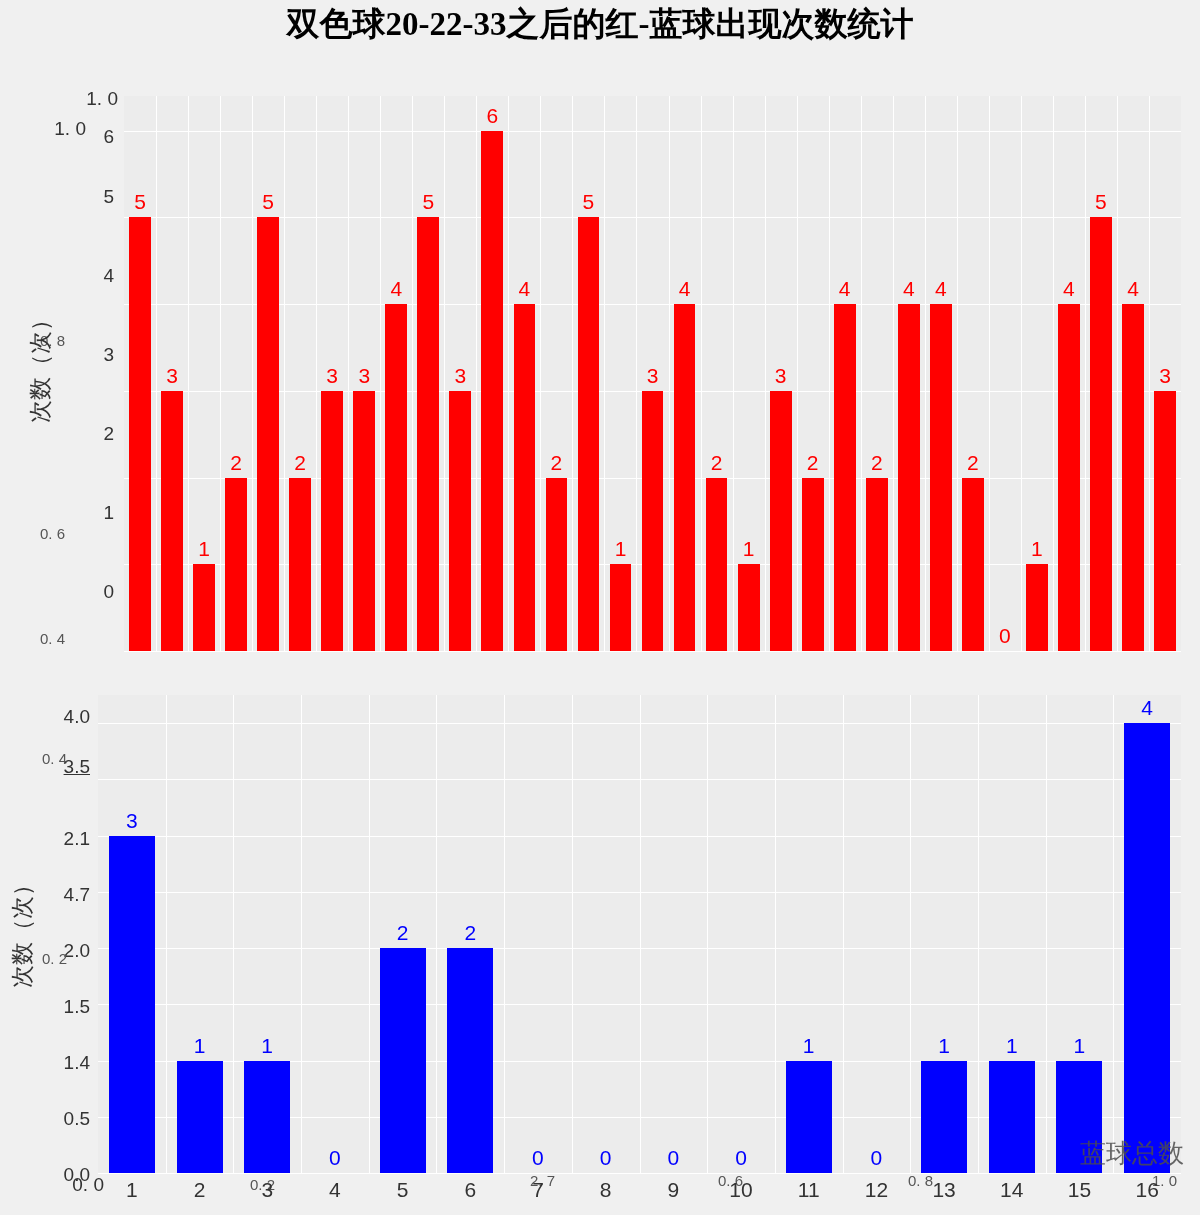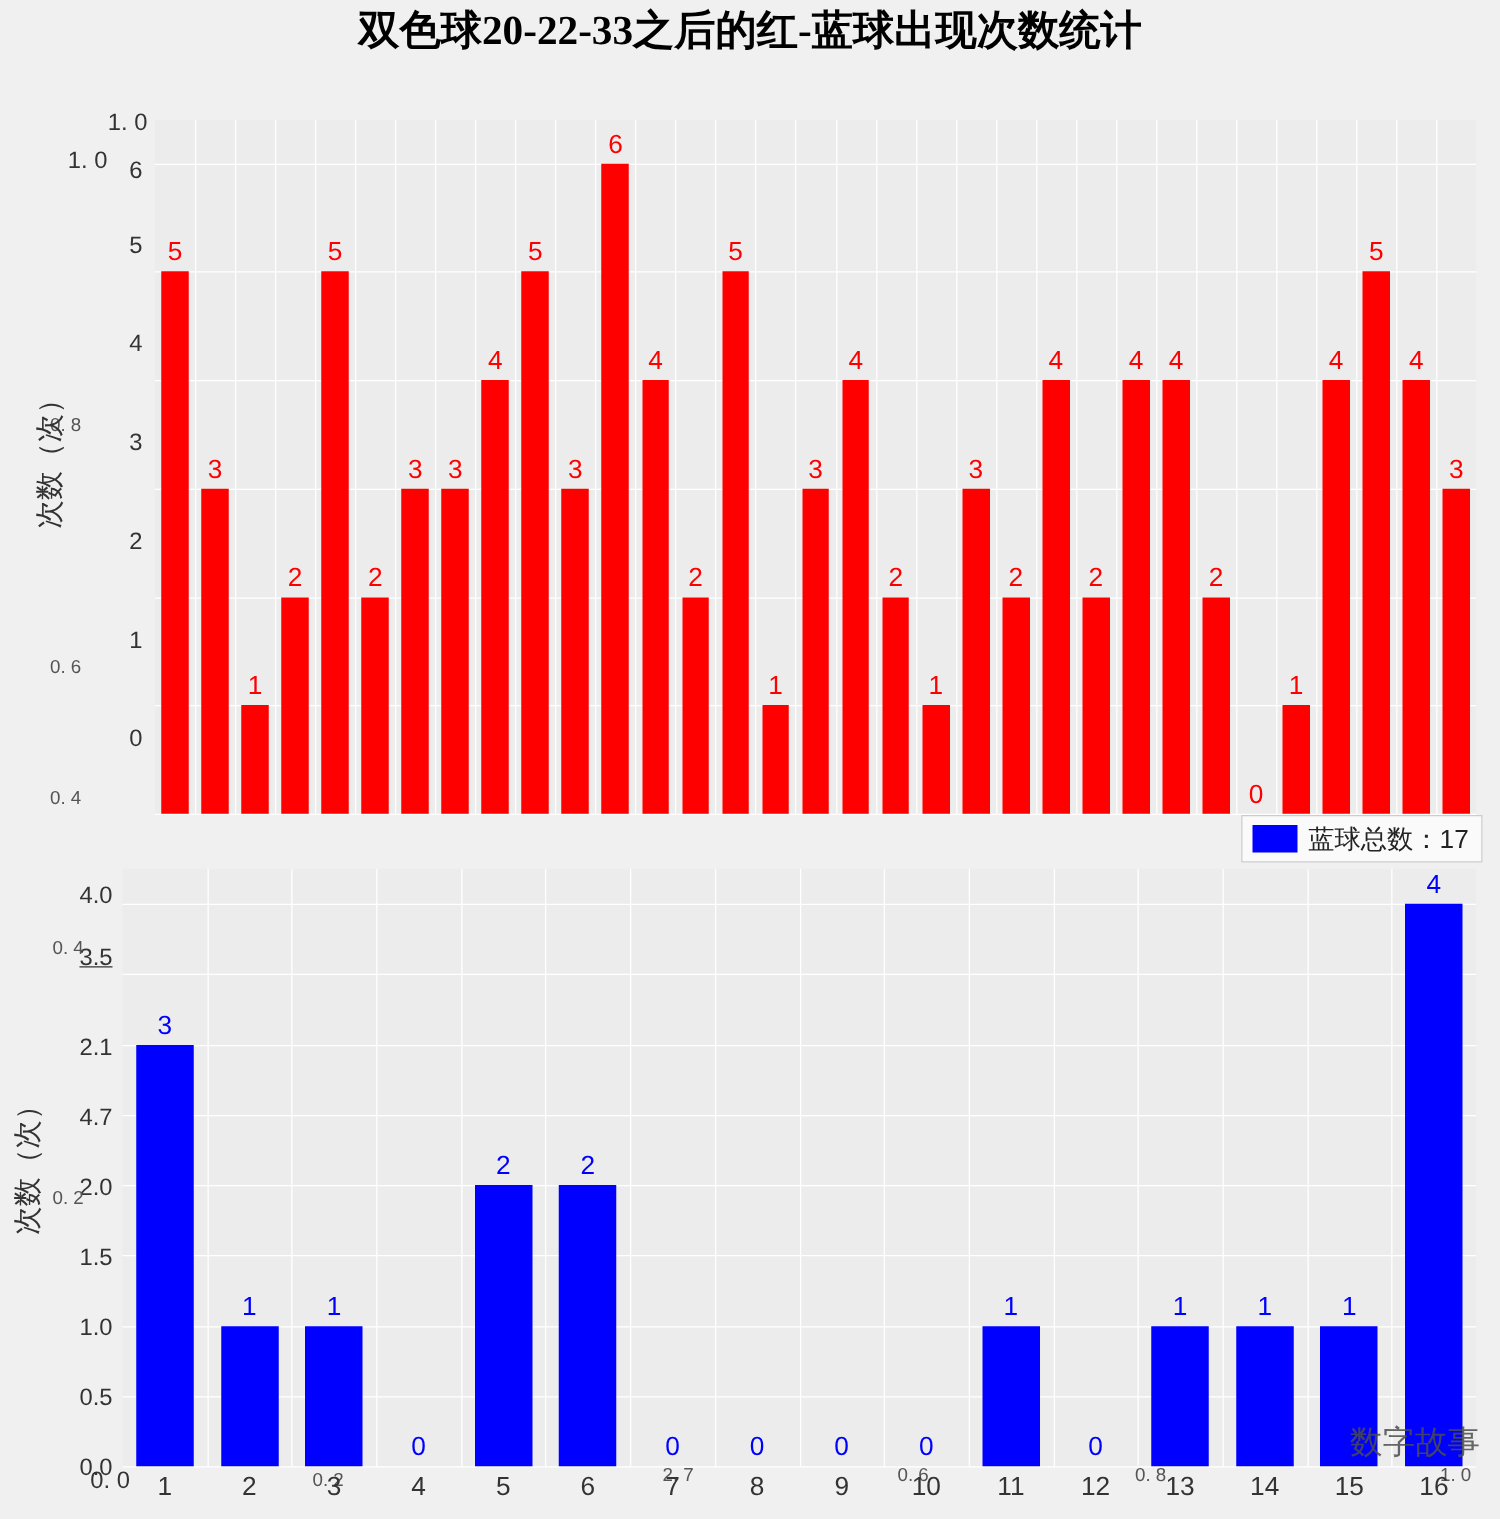--- a/index.html
+++ b/index.html
@@ -450,21 +450,21 @@
   <div class="xlabel" style="left: 124px; width: 1057px; top: 630px;">红号码</div>
 
 </div>
 
 <div class="panel" id="panel-blue">
 
   <div class="ylabel" style="left: -48px; top: 255px; width: 140px; text-align:center; transform: rotate(-90deg);">次数（次）</div>
 
   <div class="ytick" style="left: 34px; top: 504px; width: 56px;">0.0</div>
   <div class="ytick" style="left: 34px; top: 448px; width: 56px;">0.5</div>
-  <div class="ytick" style="left: 34px; top: 392px; width: 56px;">1.0</div>
+  <div class="ytick" style="left: 34px; top: 392px; width: 56px;">1.4</div>
   <div class="ytick" style="left: 34px; top: 336px; width: 56px;">1.5</div>
   <div class="ytick" style="left: 34px; top: 280px; width: 56px;">2.0</div>
   <div class="ytick" style="left: 34px; top: 224px; width: 56px;">4.7</div>
   <div class="ytick" style="left: 34px; top: 168px; width: 56px;">2.1</div>
   <div class="ytick" style="left: 34px; top: 96px; width: 56px; text-decoration: underline;">3.5</div>
   <div class="ytick" style="left: 34px; top: 46px; width: 56px;">4.0</div>
 
   <div class="ytick" style="left: 54px; top: 514px; width: 50px;">0. 0</div>
   <div class="ytick-small" style="left: 42px; top: 90px;">0. 4</div>
   <div class="ytick-small" style="left: 42px; top: 290px;">0. 2</div>
@@ -601,19 +601,15 @@
       <div class="xtick">11</div>
       <div class="xtick">12</div>
       <div class="xtick">13</div>
       <div class="xtick">14</div>
       <div class="xtick">15</div>
       <div class="xtick">16</div>
     </div>
 
   <div class="xlabel" style="left: 98px; width: 1083px; top: 552px;">蓝号码</div>
 
-  <div class="legend" id="legend-blue">
-    <div class="swatch blue"></div>
-    <div class="ltext">蓝球总数：17</div>
-  </div>
-
-  <div class="watermark">数字故事</div>
+
+  <div class="watermark">蓝球总数</div>
 </div>
 
 </body></html>

